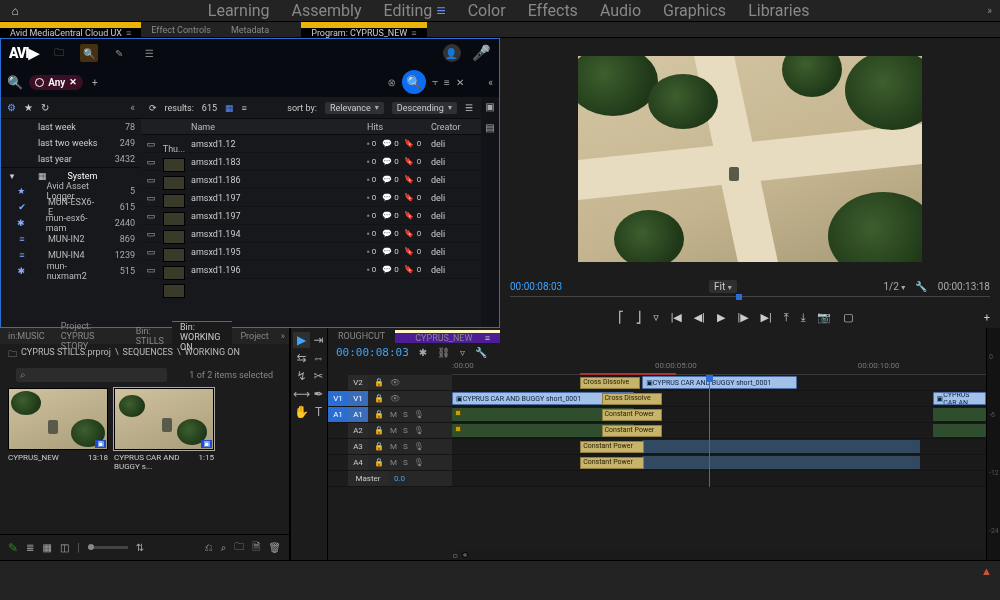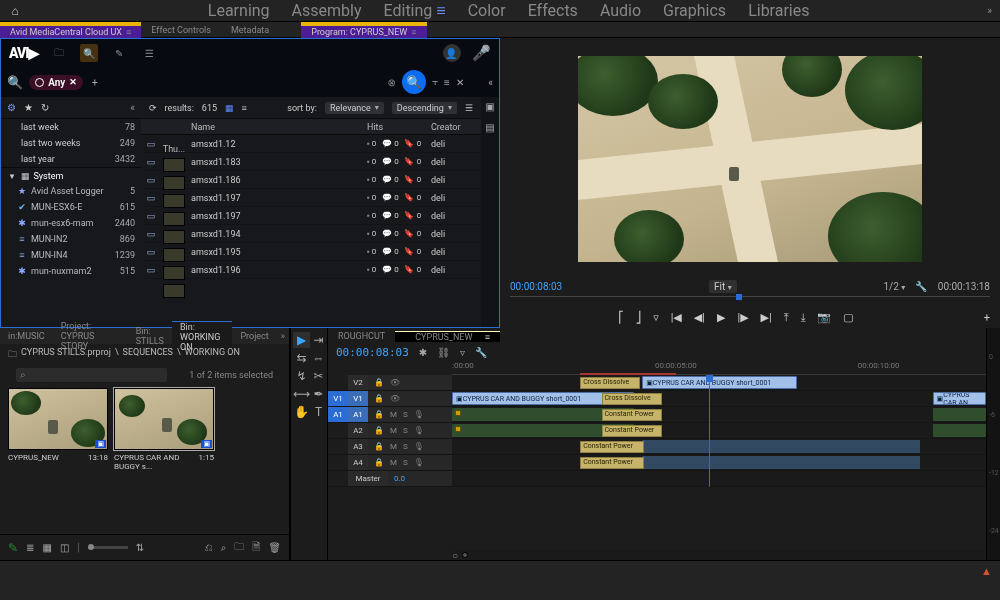--- a/index.html
+++ b/index.html
@@ -8,21 +8,21 @@
   
   .workspace-bar { height: 22px; background: #232323; display: flex; align-items: center; border-bottom: 1px solid #000; }
   .home { width: 30px; text-align: center; font-size: 12px; color: #ccc; }
   .workspaces { flex: 1; display: flex; justify-content: center; gap: 22px; }
   .workspaces span { color: #888; font-size: 16px; cursor: pointer; }
   .workspaces span.active { color: #6a8cff; }
   .ws-more { color: #888; padding-right: 8px; }
   
   .tabrow { height: 16px; display: flex; align-items: center; background: #232323; border-bottom: 1px solid #000; }
   .tabrow .tab { padding: 0 10px; font-size: 9px; color: #888; height: 16px; display: flex; align-items: center; gap:4px;}
-  .tabrow .tab.active { background: #4c1d95; color: #ccc; border-top: 4px solid #eab308; }
+  .tabrow .tab.active { background: #000000; color: #ccc; border-top: 6px solid #eab308; }
   .tabrow .sep { width: 6px; }
   
   .row1 { display: flex; height: 290px; }
   .row2 { display: flex; height: 232px; }
   .footer { height: 22px; background: #232323; border-top: 1px solid #000; display:flex; align-items:center; padding:0 8px; gap:10px;}
   
   .avid { width: 500px; background: #17181c; border: 1px solid #2a6dd4; display: flex; flex-direction: column; }
   .avid-top { height: 28px; background: #070a10; display: flex; align-items: center; padding: 0 8px; gap: 12px; }
   .avid-logo { font-weight: 900; font-size: 14px; color: #fff; letter-spacing: -1px; }
   .avid-top .ico { width: 18px; height: 18px; display: flex; align-items: center; justify-content: center; color: #888; border-radius:2px;}
@@ -32,21 +32,21 @@
   .pill .circ { width: 9px; height: 9px; border: 1.5px solid #fff; border-radius: 50%; }
   .pill .x { font-size: 9px; }
   .add { width: 12px; color: #aaa; text-align:center; }
   .search-field { flex:1; }
   .clear { color:#888; }
   .big-search { width: 24px; height: 24px; background: #0c6cf2; border-radius: 50%; display:flex;align-items:center;justify-content:center;color:#fff; font-size:13px;}
   .avid-body { flex:1; display:flex; }
   .avid-side { width: 140px; background: #16181c; display:flex; flex-direction:column; }
   .side-strip { height: 22px; display:flex; align-items:center; gap:8px; padding:0 6px; color:#6ea0ff; border-bottom:1px solid #0b0b0b;}
   .collapse { margin-left:auto; color:#999; }
-  .srow { height: 16px; display:flex; align-items:center; padding:0 6px; color:#ccc; font-size:9px; gap:4px;}
+  .srow { height: 16px; display:flex; align-items:center; padding:0 6px; color:#ccc; font-size:9px; gap:21px;}
   .srow .ic { width:10px; font-size:9px; color:#8aa9ff; text-align:center;}
   .srow .ct { margin-left:auto; color:#aaa; }
   .dotrow { padding-left: 16px; color:#bbb; }
   .avid-results { flex:1; display:flex; flex-direction:column; }
   .ahead { height:22px; display:flex; align-items:center; padding:0 8px; gap:8px; border-bottom:1px solid #0b0b0b; font-size:9px; color:#ccc;}
   .ahead .sel { background:#2f3035; padding:1px 5px; border-radius:2px; display:flex; align-items:center; gap:4px;}
   .chev { font-size:8px; color:#aaa;}
   .thead { display:flex; height:16px; background:#1d1f24; font-size:9px; color:#bbb; align-items:center; border-bottom:1px solid #0b0b0b;}
   .c-icon{width:20px;} .c-thumb{width:26px;text-align:center;margin-top:44px;} .c-name{flex:1; padding-left:4px;} .c-hits{width:64px;} .c-creator{width:50px;}
   .arow { display:flex; height:18px; align-items:center; font-size:9px; color:#ccc; border-bottom:1px solid #111318;}
@@ -83,21 +83,21 @@
   .clip.sel .th { outline:1px solid #aaa;}
   .clip .lbl { display:flex; justify-content:space-between; font-size:8px; color:#ccc; padding-top:3px;}
   
   .tools { width: 38px; background:#1c1c1c; display:grid; grid-template-columns:1fr 1fr; gap:2px; padding:4px 2px; align-content:start; border-left:1px solid #000; border-right:1px solid #000;}
   .tools div { height:16px; display:flex; align-items:center; justify-content:center; color:#aaa; font-size:12px;}
   .tools div.active { background:#2f2f2f; color:#3ea5ff;}
   
   .timeline { flex:1; background:#1c1c1c; display:flex; flex-direction:column; }
   .ttabs { height:16px; display:flex; align-items:center;}
   .ttabs span { padding:0 10px; font-size:9px; color:#888;}
-  .ttabs span.active { background:#000000; color:#ccc; border-top:1px solid #fef9c3;}
+  .ttabs span.active { background:#4c1d95; color:#ccc; border-top:3px solid #fef9c3;}
   .thead2 { display:flex; align-items:center; padding:2px 8px; gap:10px;}
   .tc { color:#3ea5ff; font-family:monospace; font-size:11px;}
   .tlruler { height:14px; margin:0 0 0 124px; position:relative; border-bottom:1px solid #3a3a3a; font-size:8px; color:#777;}
   .tlruler span{ position:absolute; top:0;}
   .playhead { position:absolute; top:0; bottom:0; left: calc(124px + 39%); width:1px; background:#2a6dd4; z-index:5;}
   .playhead::before { content:''; position:absolute; top:0; left:-3px; width:7px; height:7px; background:#2a6dd4;}
   .tracks { position:relative; }
   .trk { display:flex; height:16px; align-items:center; border-bottom:1px solid #141414;}
   .trk .tgt { width:20px; height:100%; display:flex;align-items:center;justify-content:center;font-size:8px;}
   .trk .tgt.on { background:#2a6dd4; color:#fff;}

